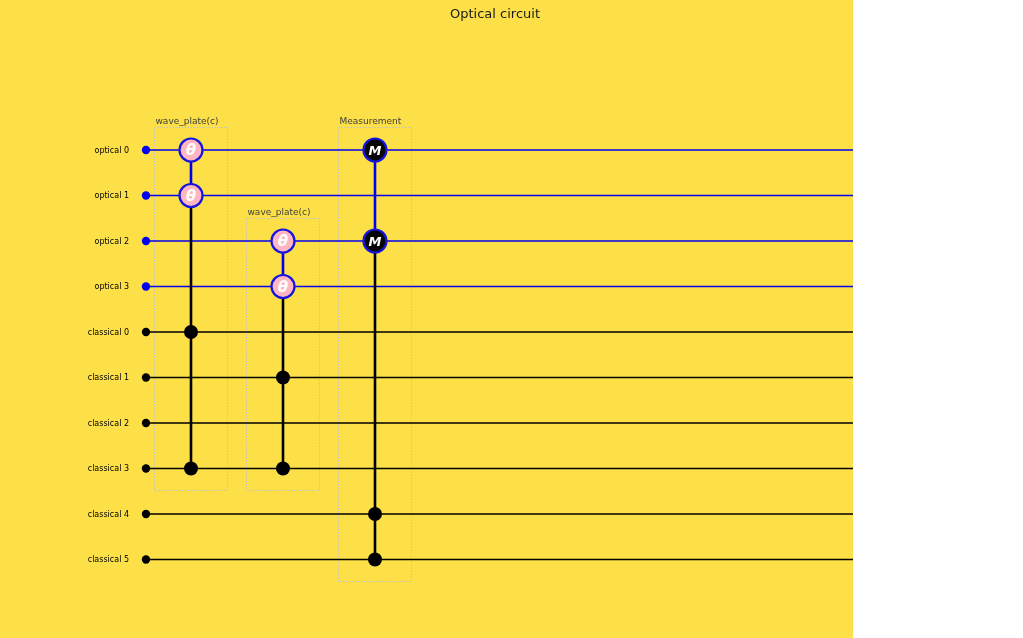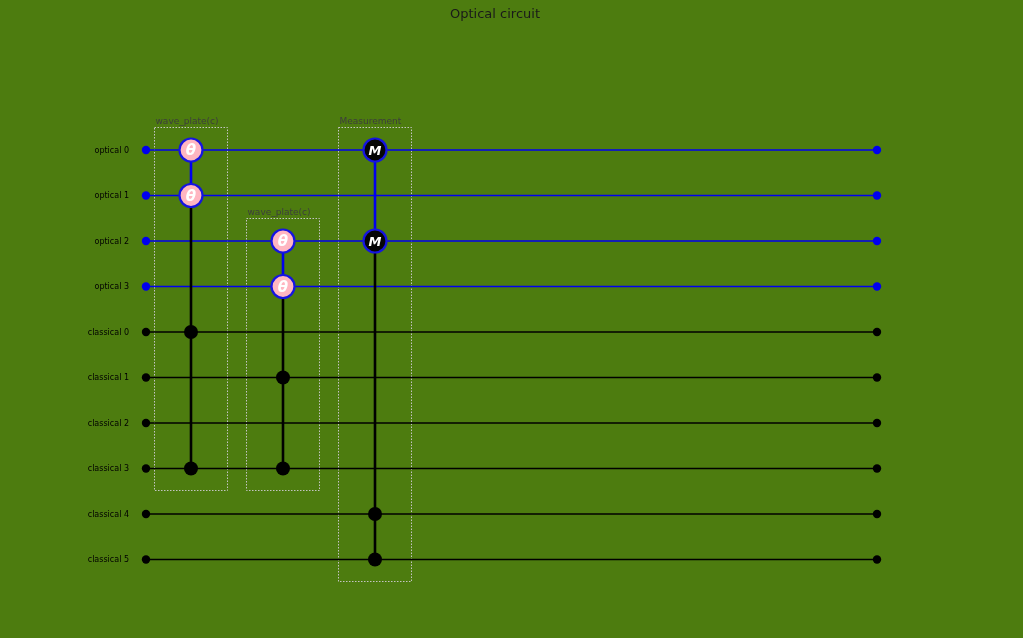--- a/index.html
+++ b/index.html
@@ -3,23 +3,23 @@
 <meta charset="utf-8">
 <style>
   html, body {
     margin: 0;
     padding: 0;
     background: #ffffff;
     font-family: "DejaVu Sans", "Liberation Sans", sans-serif;
   }
   #figure {
     position: relative;
-    width: 1023px;
+    width: 853px;
     height: 638px;
-    background: #4d7c0f;
+    background: #fde047;
     overflow: hidden;
   }
   #figure-title {
     position: absolute;
     top: 6px;
     left: 0;
     width: 990px;
     text-align: center;
     font-size: 13px;
     color: #1a1a1a;

